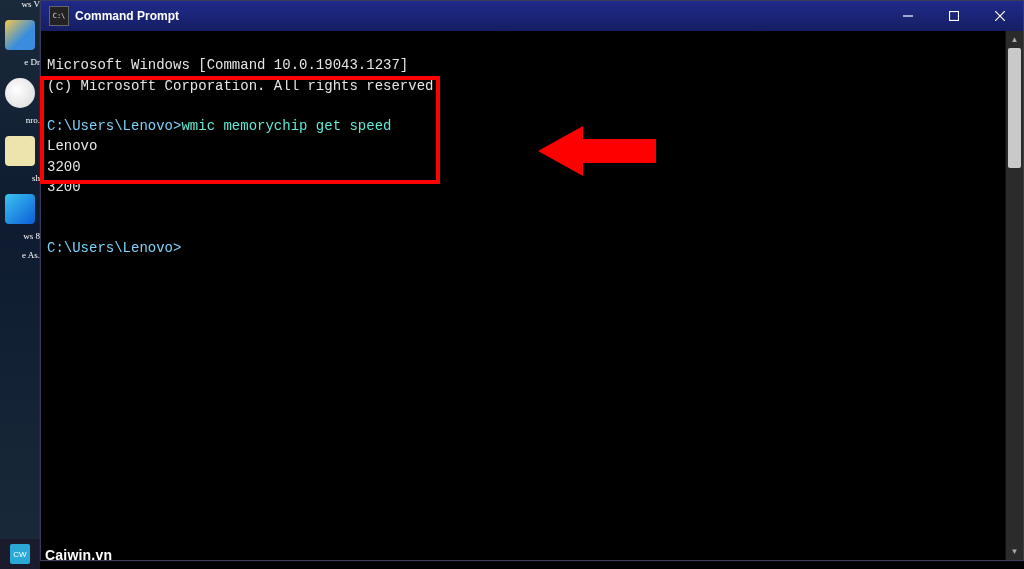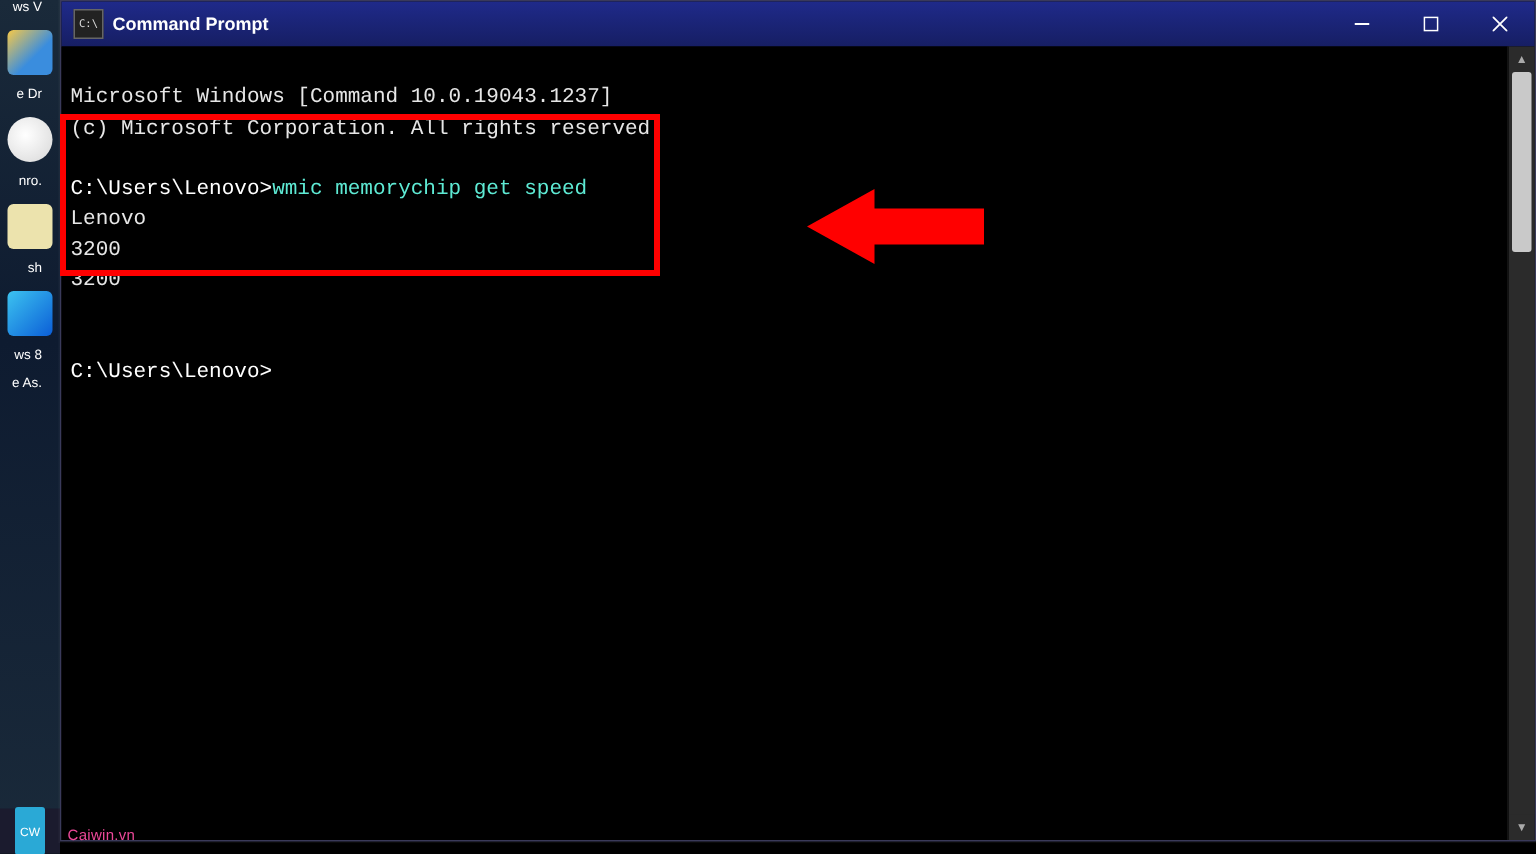--- a/index.html
+++ b/index.html
@@ -27,38 +27,39 @@
     margin: 8px auto;
     border-radius: 4px;
     display: flex;
     align-items: center;
     justify-content: center;
   }
   .d-label {
     font-size: 9px;
     color: #fff;
     text-align: right;
-    padding-right: 12px;
+    padding-right: 0;
     line-height: 1.1;
     margin-bottom: 10px;
     white-space: nowrap;
+    font-family: Liberation Serif, serif;
   }
   .taskbar {
     position: absolute;
     left: 0;
     bottom: 0;
     width: 40px;
     height: 30px;
     background: #1b1b2e;
     display: flex;
     align-items: center;
     justify-content: center;
   }
   .cw-badge {
-    width: 20px; height: 32px;
+    width: 20px; height: 20px;
     background: #2aa9d6;
     border-radius: 2px;
     font-size: 8px;
     display:flex;align-items:center;justify-content:center;
     color:#fff;
   }
 
   
   .cmd-window {
     position: absolute;
@@ -110,21 +111,21 @@
     flex: 1;
     background: #000;
     color: #e6e6e6;
     font-family: "Consolas", "Courier New", monospace;
     font-size: 14px;
     line-height: 1.45em;
     padding: 4px 6px;
     white-space: pre;
     position: relative;
   }
-  .prompt-line .prompt { color: #ffffff; }
+  .prompt-line .prompt { color: #7dd3fc; }
   .prompt-line .cmd { color: #5eead4; }
 
   .scrollbar {
     width: 17px;
     background: #2b2b2b;
     position: relative;
     border-left: 1px solid #111;
   }
   .scrollbar .track {
     position: absolute;
@@ -169,23 +170,23 @@
     height: 60px;
     pointer-events: none;
   }
   .arrow-anno svg { width: 100%; height: 100%; }
 
   
   .watermark {
     position: absolute;
     left: 45px;
     bottom: 6px;
-    font-size: 10px;
-    font-weight: 400;
-    color: #ec4899;
+    font-size: 14px;
+    font-weight: 700;
+    color: #ffffff;
     letter-spacing: 0.2px;
     pointer-events:none;
   }
 </style>
 </head>
 <body>
 
 <div class="desktop-strip">
   <div class="d-label">ws V</div>
   <div class="d-icon" style="background:linear-gradient(135deg,#f7c948,#3a8dde 60%);"></div>

